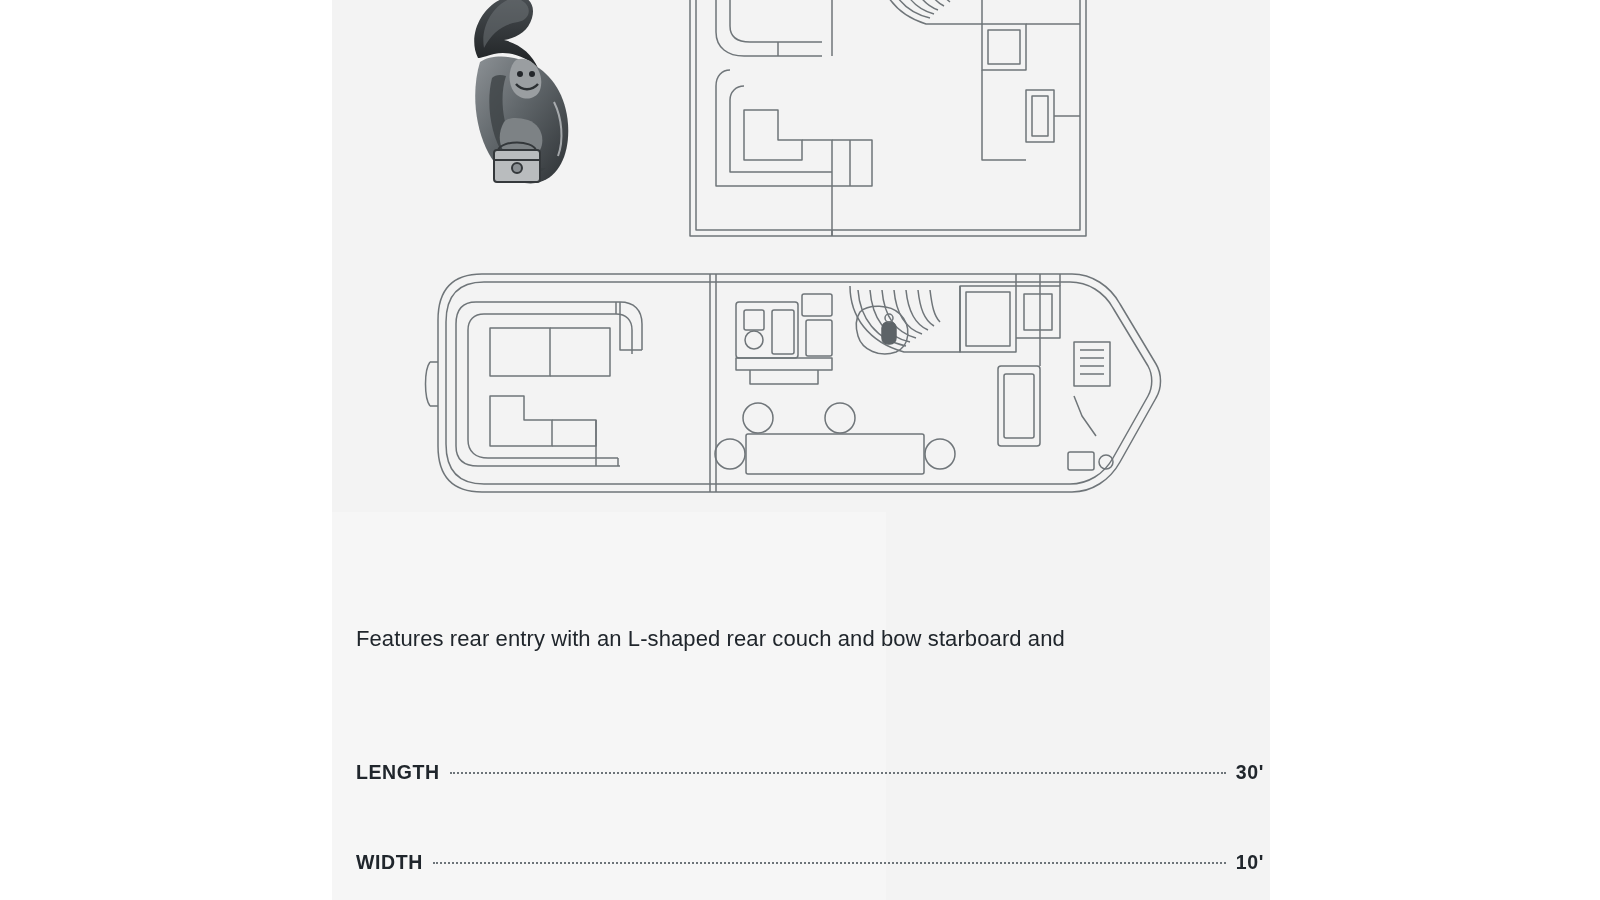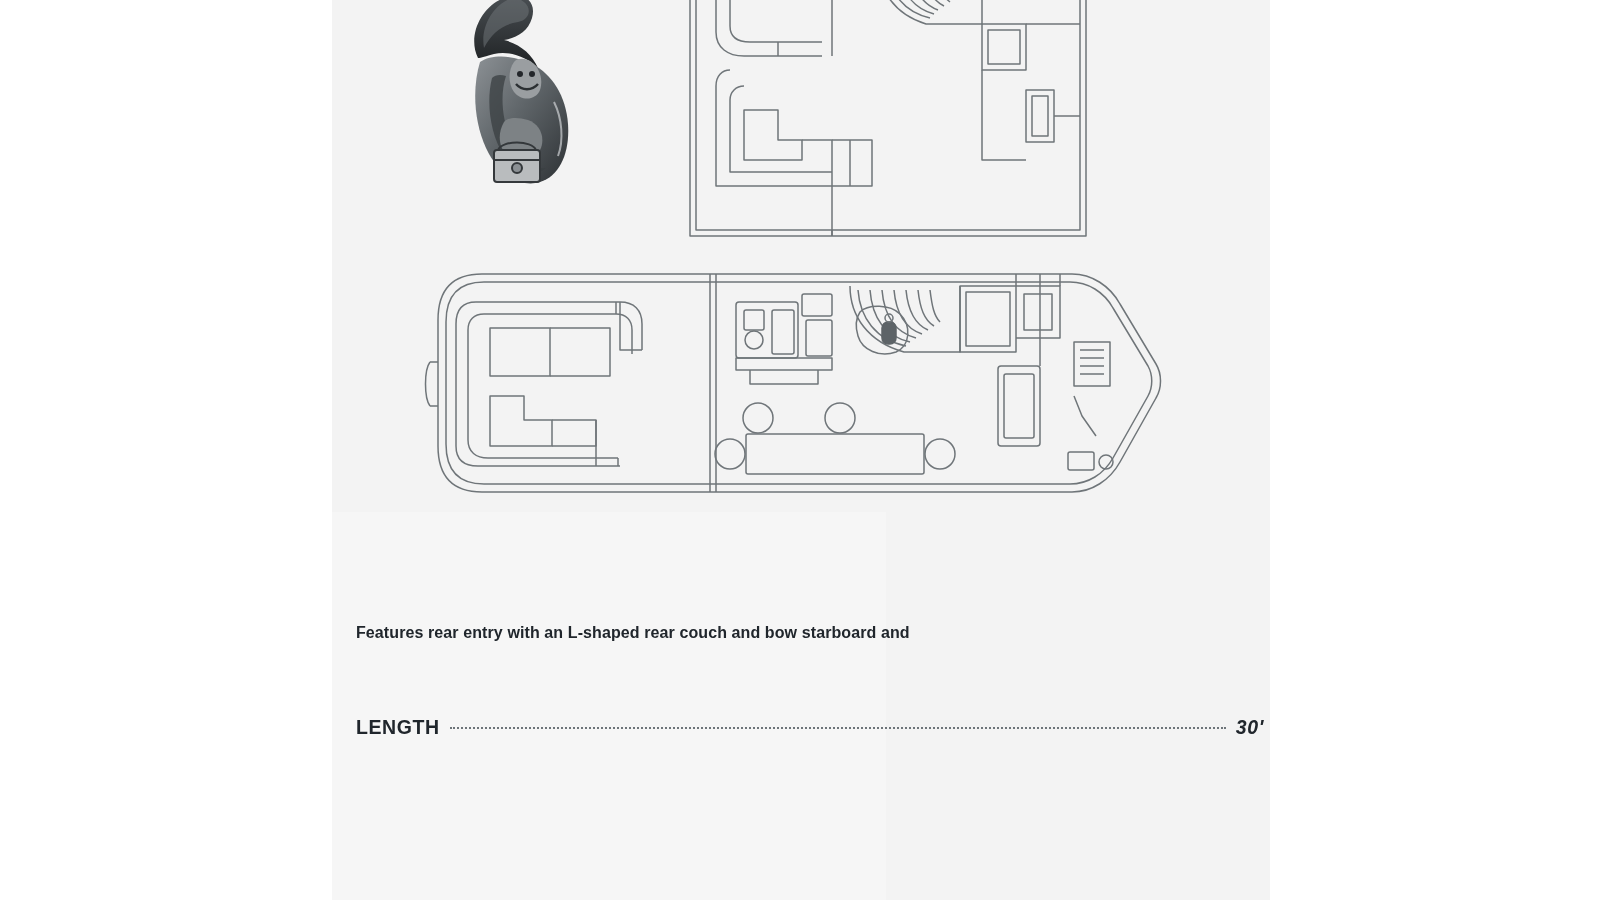--- a/index.html
+++ b/index.html
@@ -65,57 +65,58 @@
   }
   .deck.upper { left: 350px; top: -10px;  width: 420px; height: 262px; }
   .deck.lower { left:  88px; top: 266px;  width: 766px; height: 240px; }
 
   
   .description {
     position: absolute;
     left: 24px;
     top: 618px;
     width: 880px;
-    font-size: 16px;
-    font-weight: bold;
+    font-size: 22px;
+    font-weight: normal;
     color: #20262c;
     line-height: 1.9;
     letter-spacing: 0.1px;
   }
 
   
   .specs {
     position: absolute;
     left: 24px;
     top: 716px;
     width: 908px;
   }
   .spec-row {
     display: flex;
     align-items: baseline;
     height: 45px;
     font-size: 19.5px;
     font-weight: bold;
     color: #20262c;
     letter-spacing: 0.6px;
+    margin-top: 45px;
   }
   .spec-label { white-space: nowrap; }
   .spec-dots {
     flex: 1 1 auto;
     margin: 0 10px;
     position: relative;
     top: -5px;
     border-bottom: 2.5px dotted #6d7479;
     min-width: 20px;
   }
   .spec-row.nodots .spec-dots { border-bottom: none; }
   .spec-value { white-space: nowrap; }
 
   
-  .specs .r0 .spec-value { padding-right: 0px; font-style: italic; }
+  .specs .r0 .spec-value { padding-right: 0px; }
 </style>
 </head>
 <body>
 
 <div id="page">
 
   <div class="sheet">
     <div class="sheet-lower"></div>
 
     <div class="crest">
@@ -291,20 +292,25 @@
     </div>
 
     <div class="specs">
 
       <div class="spec-row r0">
         <span class="spec-label">LENGTH</span>
         <span class="spec-dots"></span>
         <span class="spec-value">30'</span>
       </div>
 
+      <div class="spec-row r1">
+        <span class="spec-label">WIDTH</span>
+        <span class="spec-dots"></span>
+        <span class="spec-value">10'</span>
+      </div>
 
 
 
     </div>
   </div>
 
   <div class="gutter left"></div>
   <div class="gutter right"></div>
 </div>
 

